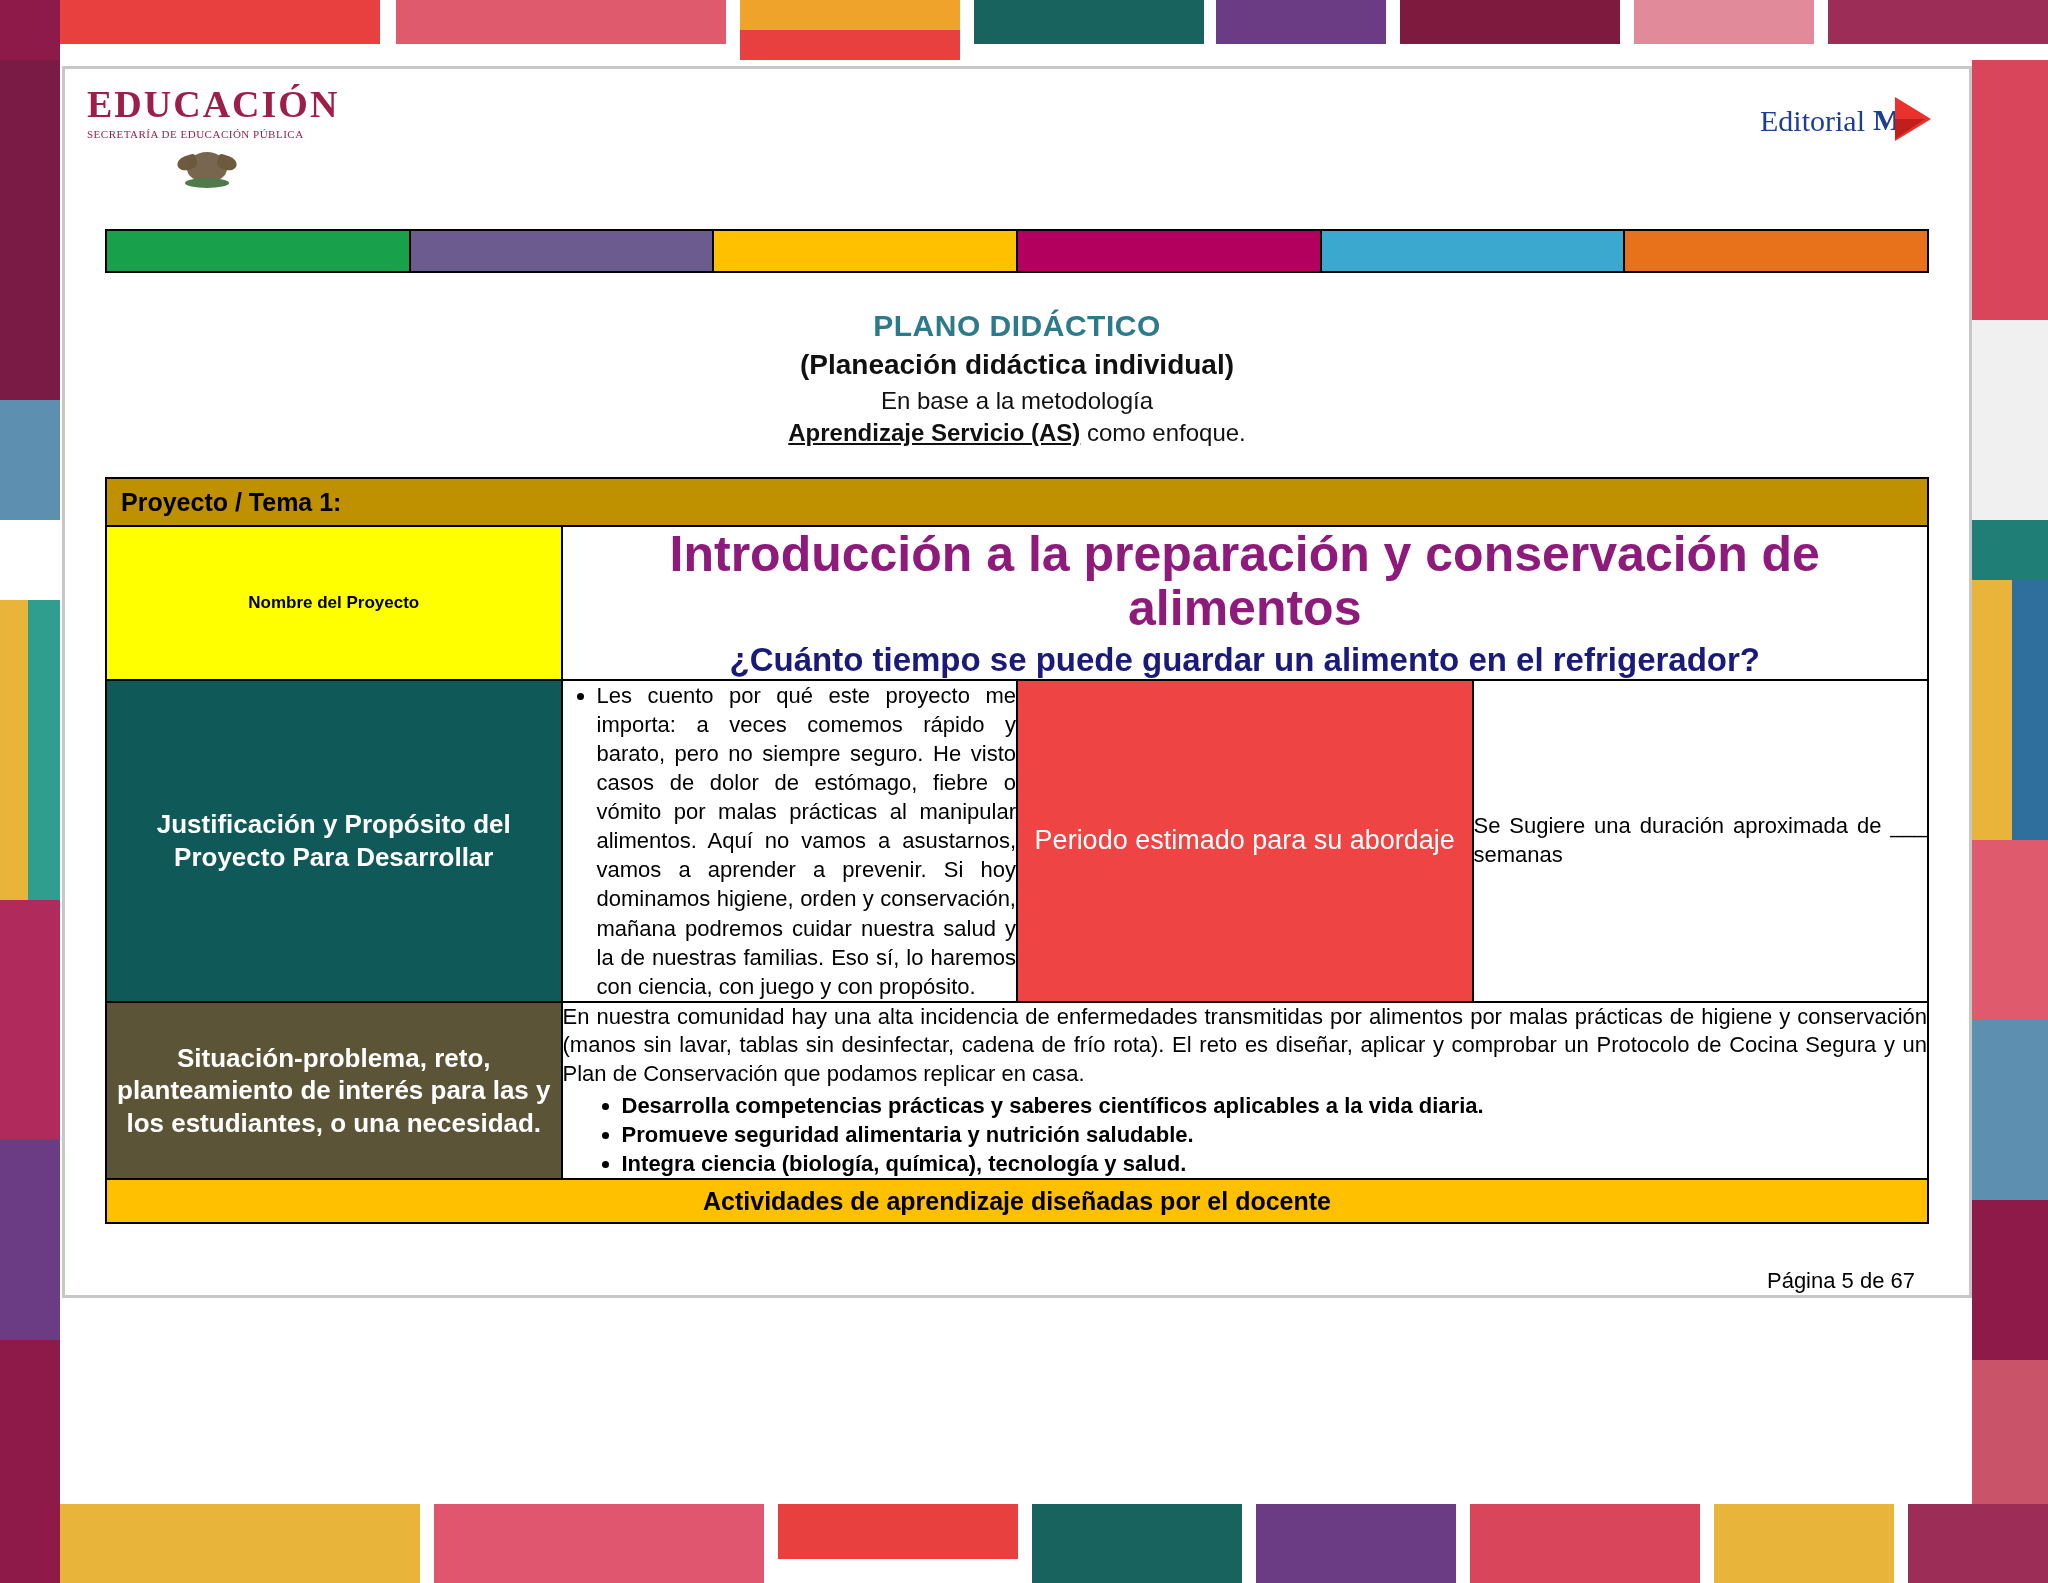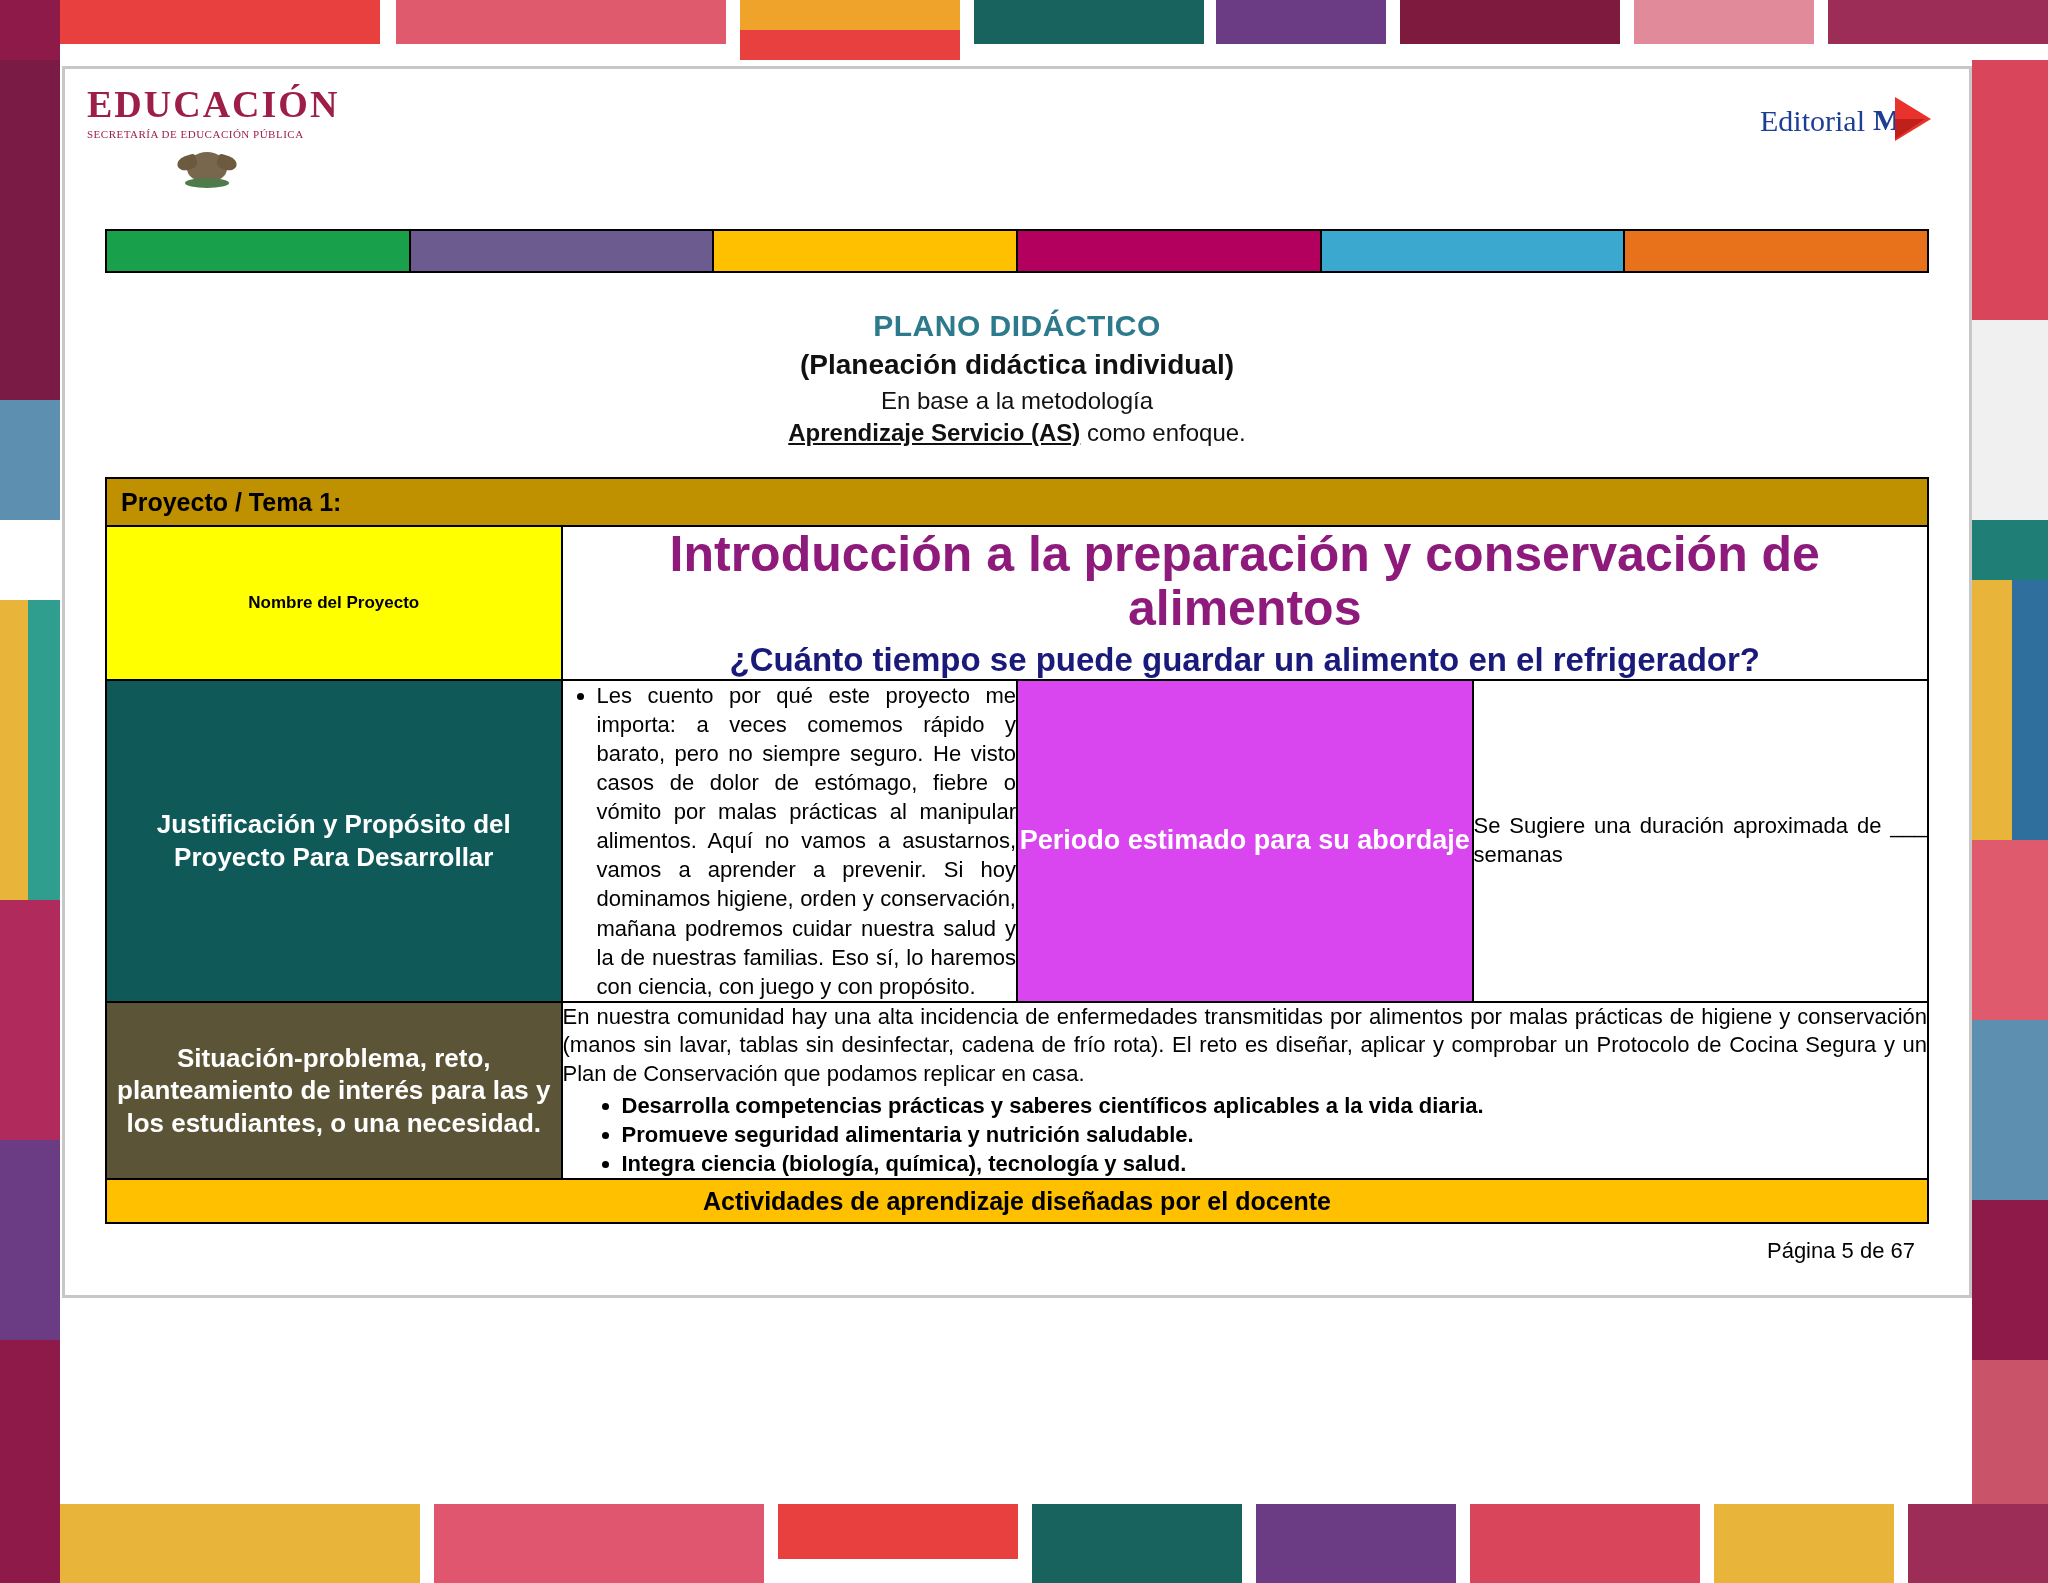--- a/index.html
+++ b/index.html
@@ -251,25 +251,25 @@
     line-height: 1.32;
     text-align: justify;
     color: #000;
   }
   .cell-just ul {
     margin: 0;
     padding-left: 34px;
   }
   .cell-just li { margin: 0; }
   .cell-navy {
-    background: #d946ef;
+    background: #ef4444;
     color: #fff;
     text-align: center;
     font-size: 27px;
-    font-weight: bold;
+    font-weight: normal;
     line-height: 1.25;
     width: 215px;
     padding: 6px 8px;
   }
   .cell-dur {
     font-size: 22px;
     color: #000;
     padding: 10px 14px;
     text-align: justify;
     width: 270px;
@@ -304,21 +304,21 @@
     background: #ffc000;
     text-align: center;
     font-size: 25px;
     font-weight: bold;
     color: #000;
     height: 42px;
   }
 
   .page-footer {
     text-align: right;
-    margin: 14px 54px 0 0;
+    margin: 44px 54px 0 0;
     font-size: 22px;
     color: #000;
   }
 </style>
 </head>
 <body>
 
 <div class="bg-mosaic" id="mosaic">
     <div class="blk" style="left: 0px; top: 0px; width: 60px; height: 60px; background: rgb(142, 26, 74);"></div>
     <div class="blk" style="left: 60px; top: 0px; width: 320px; height: 44px; background: rgb(232, 64, 63);"></div>

